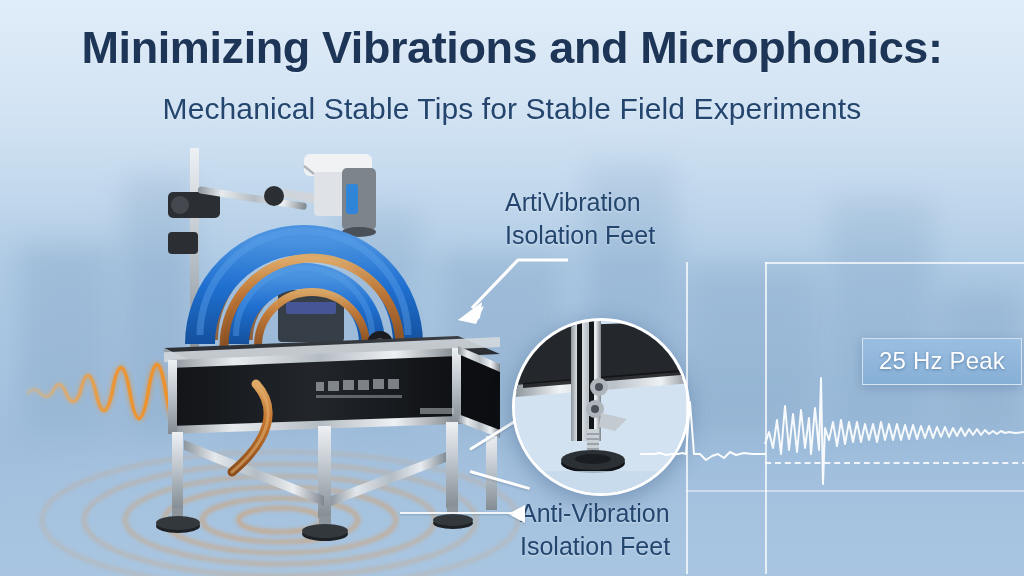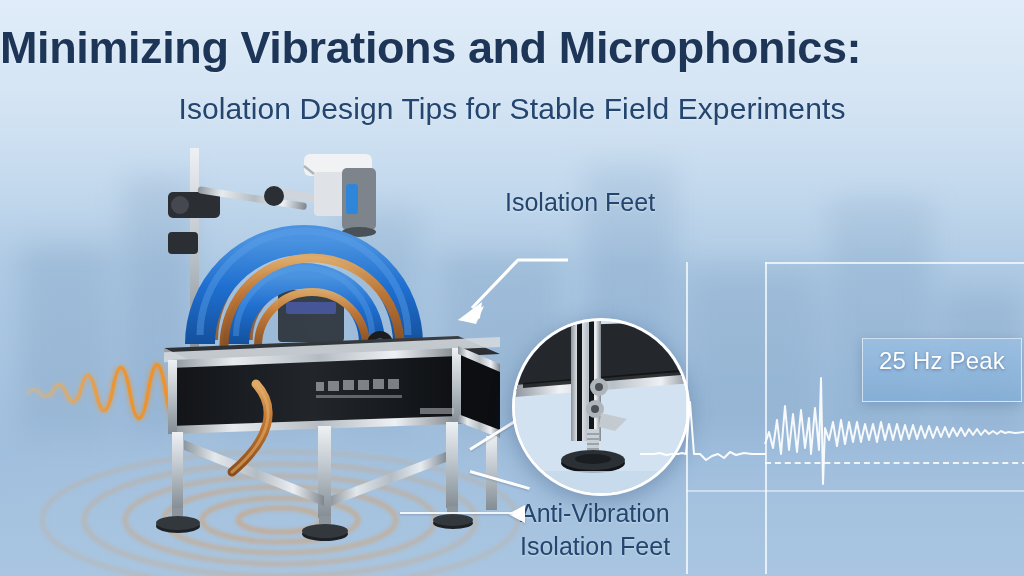--- a/index.html
+++ b/index.html
@@ -15,21 +15,21 @@
   
   .bg-blur{position:absolute;inset:0;filter:blur(14px);opacity:.55;}
   .bld{position:absolute;bottom:24%;background:rgba(122,156,190,.55);}
   .haze{position:absolute;left:0;right:0;top:0;height:46%;
         background:linear-gradient(180deg,rgba(226,238,250,.85),rgba(226,238,250,0));}
   .ground-haze{position:absolute;left:0;right:0;bottom:0;height:34%;
         background:linear-gradient(180deg,rgba(150,180,210,0),rgba(168,196,222,.5));}
 
   
   .title{
-    position:absolute;left:0;right:0;top:22px;
+    position:absolute;left:0;right:0;top:22px;text-align:center;
     font-size:45px;font-weight:bold;color:#1d3557;letter-spacing:-.4px;
     text-shadow:0 1px 2px rgba(255,255,255,.35);
   }
   .subtitle{
     position:absolute;left:0;right:0;top:92px;text-align:center;
     font-size:30px;font-weight:400;color:#23456e;letter-spacing:.1px;
     text-shadow:0 1px 2px rgba(255,255,255,.3);
   }
 
   
@@ -59,21 +59,21 @@
     background:linear-gradient(180deg,#dbe7f3 0%,#c3d7ea 55%,#b2cbe3 100%);
   }
   .lead{position:absolute;background:#fff;height:3px;transform-origin:left center;
         box-shadow:0 1px 2px rgba(60,90,120,.3);}
 
   
   .panel{position:absolute;left:686px;top:262px;width:338px;height:250px;}
   .panel-vline{position:absolute;top:0;bottom:-62px;width:2px;background:rgba(255,255,255,.72);}
   .panel-hline{position:absolute;height:2px;background:rgba(255,255,255,.72);}
   .badge{
-    position:absolute;left:862px;top:338px;padding:8px 16px 26px;
+    position:absolute;left:862px;top:338px;padding:8px 16px 9px;
     background:linear-gradient(180deg,rgba(154,191,226,.78),rgba(128,172,214,.72));
     border:1px solid rgba(255,255,255,.6);
     color:#ffffff;font-size:24px;letter-spacing:.2px;
     text-shadow:0 1px 3px rgba(30,60,100,.45);
     box-shadow:0 3px 10px rgba(40,70,110,.22);
   }
   svg{display:block;overflow:visible;}
 </style>
 </head>
 <body>
@@ -88,21 +88,21 @@
     <div class="bld" style="left:43%;width:12%;height:32%;"></div>
     <div class="bld" style="left:57%;width:9%;height:48%;background:rgba(104,142,182,.45);"></div>
     <div class="bld" style="left:67%;width:13%;height:30%;"></div>
     <div class="bld" style="left:81%;width:10%;height:42%;background:rgba(114,150,186,.45);"></div>
     <div class="bld" style="left:92%;width:8%;height:26%;"></div>
   </div>
   <div class="haze"></div>
   <div class="ground-haze"></div>
 
   <div class="title">Minimizing Vibrations and Microphonics:</div>
-  <div class="subtitle">Isolation Design Tips for Stable Field Experiments</div>
+  <div class="subtitle">Mechanical Stable Tips for Stable Field Experiments</div>
 
   <svg class="sinewave" viewBox="0 0 250 150">
     <defs>
       <filter id="glowO" x="-30%" y="-30%" width="160%" height="160%">
         <feGaussianBlur stdDeviation="2.6" result="b"></feGaussianBlur>
         <feMerge>
             <feMergeNode in="b"></feMergeNode>
             <feMergeNode in="SourceGraphic"></feMergeNode>
           </feMerge>
       </filter>
@@ -297,20 +297,21 @@
 
       <ellipse cx="78" cy="142" rx="32" ry="10" fill="#121417"></ellipse>
       <ellipse cx="78" cy="139" rx="32" ry="10" fill="#2b3035"></ellipse>
       <ellipse cx="78" cy="138" rx="18" ry="5" fill="#1a1e22"></ellipse>
 
       <rect x="0" y="150" width="178" height="28" fill="#c6d9ec" opacity=".8"></rect>
     </svg>
   </div>
 
   <div class="callout" id="callout-top">
+    <div>ArtiVibration</div>
     <div>Isolation Feet</div>
   </div>
   <svg class="arrow-elbow" style="left:440px;top:250px;width:130px;height:80px;">
     <path d="M128,10 L78,10 L32,58" fill="none" stroke="#ffffff" stroke-width="3.2" stroke-linejoin="round"></path>
     <polygon points="18,70 42,52 40,68 34,72" fill="#ffffff"></polygon>
     <polygon points="18,70 44,56 36,74" fill="#ffffff"></polygon>
   </svg>
 
   <div class="callout" id="callout-bottom">
     <div>Anti-Vibration</div>

